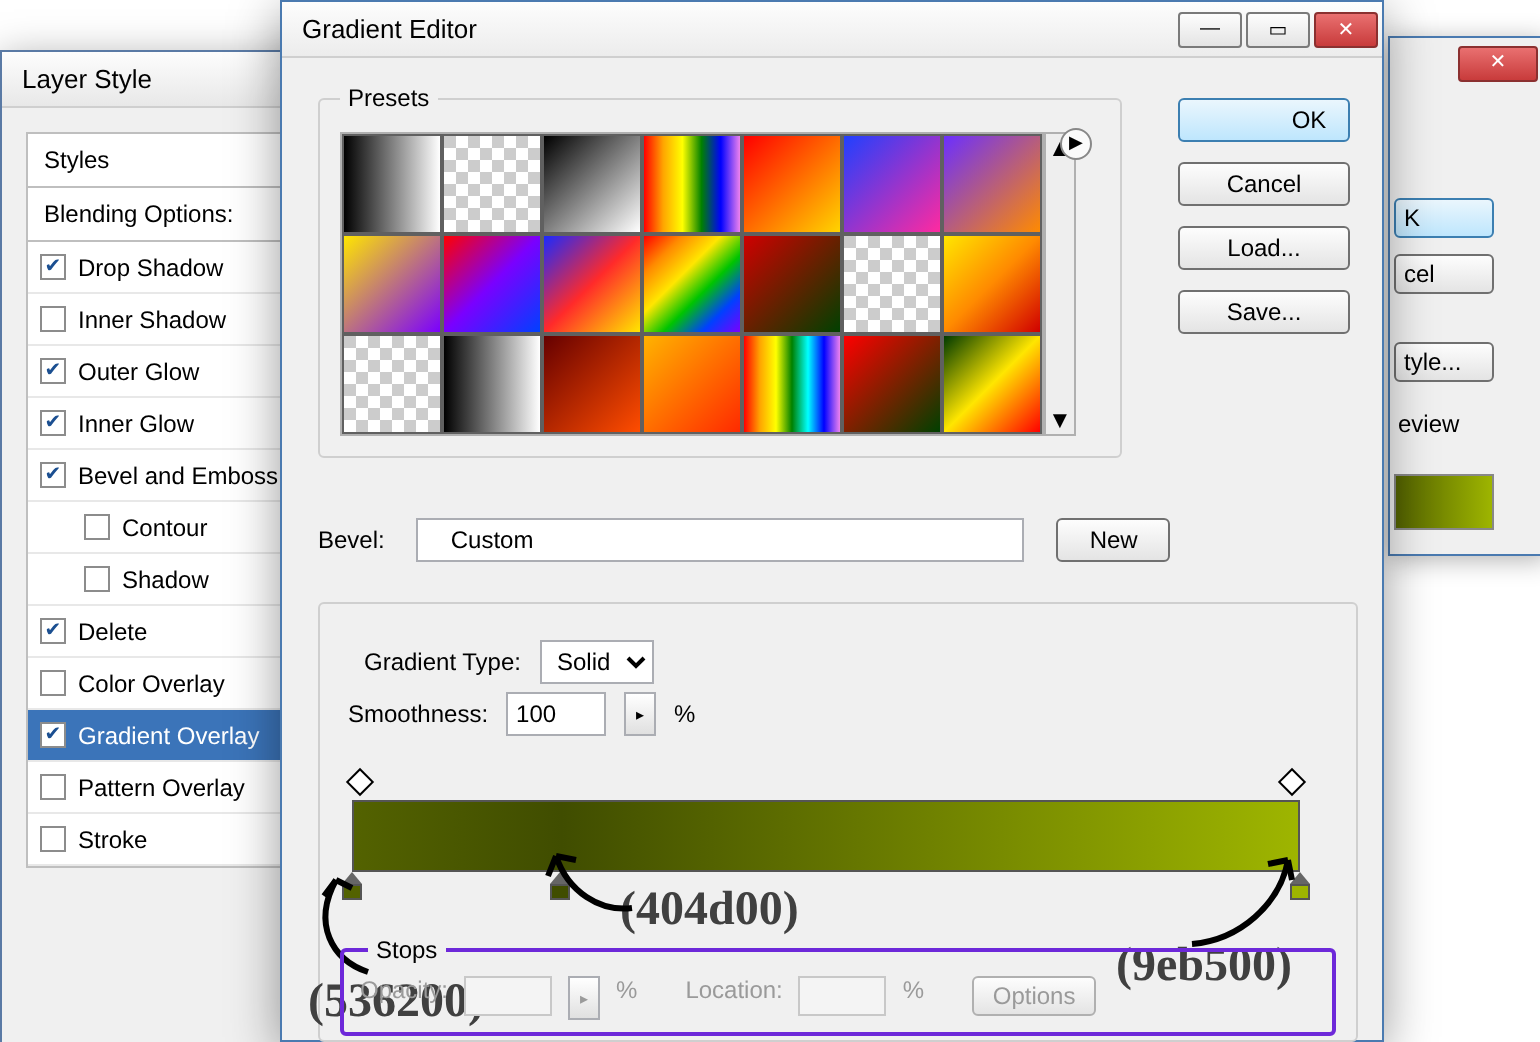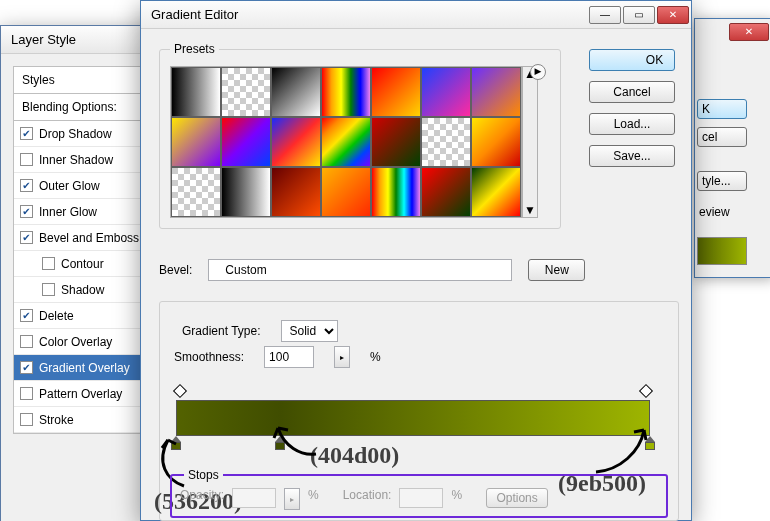--- a/index.html
+++ b/index.html
@@ -49,21 +49,21 @@
 .scroll { width:16px; border:1px solid #b0b0b0; background:#eee; display:flex; flex-direction:column; align-items:center; justify-content:space-between; font-size:9px; }
 .menu-arrow { position:absolute; right:14px; top:14px; width:16px; height:16px; border:1px solid #888; border-radius:8px; text-align:center; line-height:13px; font-size:9px; background:#fafafa; }
 
 
 .name-row { position:absolute; left:18px; top:258px; display:flex; align-items:center; gap:16px; }
 .name-row input[type=text] { width:304px; height:22px; border:1px solid #abadb3; padding:0 16px; }
 .ps-btn.new { width:57px; }
 
 
 .grad-fs { left:18px; top:300px; width:520px; height:220px; padding:14px 14px; }
-.row { display:flex; align-items:center; gap:20px; margin:4px 0; }
+.row { display:flex; align-items:center; gap:9px; margin:4px 0; }
 select { height:22px; border:1px solid #abadb3; background:#fff; padding:0 4px; }
 .smooth-input { width:50px; height:22px; border:1px solid #abadb3; padding:0 4px; }
 .spin { width:16px; height:22px; border:1px solid #abadb3; background:linear-gradient(#fff,#e0e0e0); display:flex; align-items:center; justify-content:center; font-size:8px; }
 
 
 .gradbar-wrap { position:relative; margin-top:18px; height:70px; }
 .gradbar { position:absolute; left:2px; top:14px; width:474px; height:36px; border:1px solid #555; background:linear-gradient(90deg, #536200 0%, #404d00 22%, #9eb500 100%); }
 .op-stop { position:absolute; top:0; width:12px; height:12px; }
 .op-stop .dia { width:10px; height:10px; transform:rotate(45deg); border:1px solid #000; background:#fff; margin:auto; }
 .col-stop { position:absolute; top:50px; width:12px; height:14px; }

